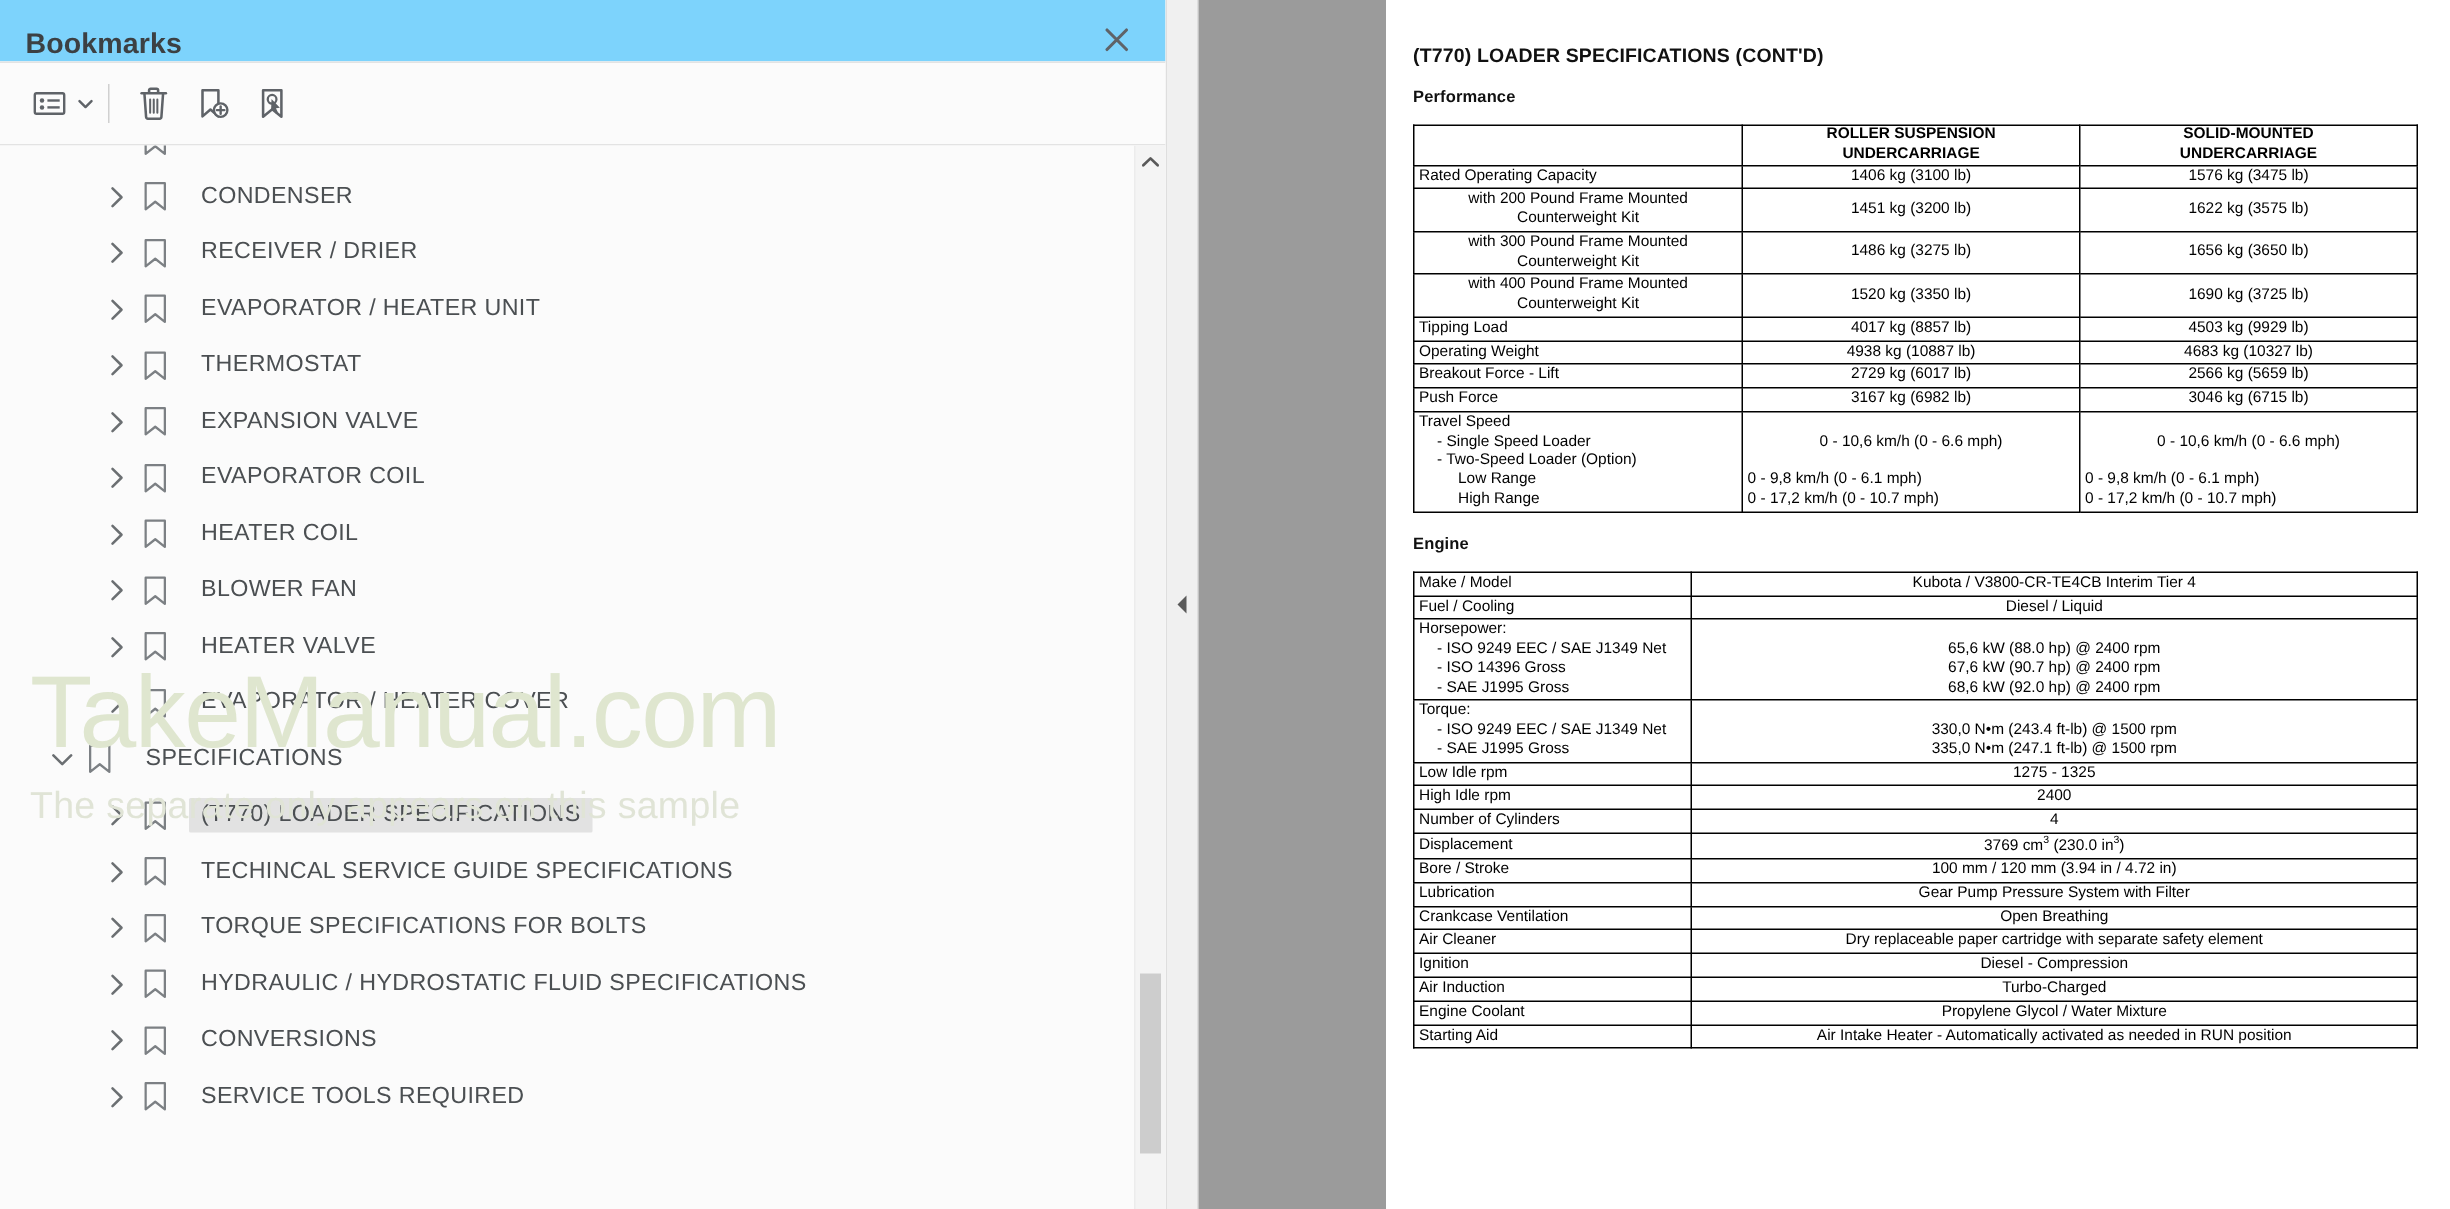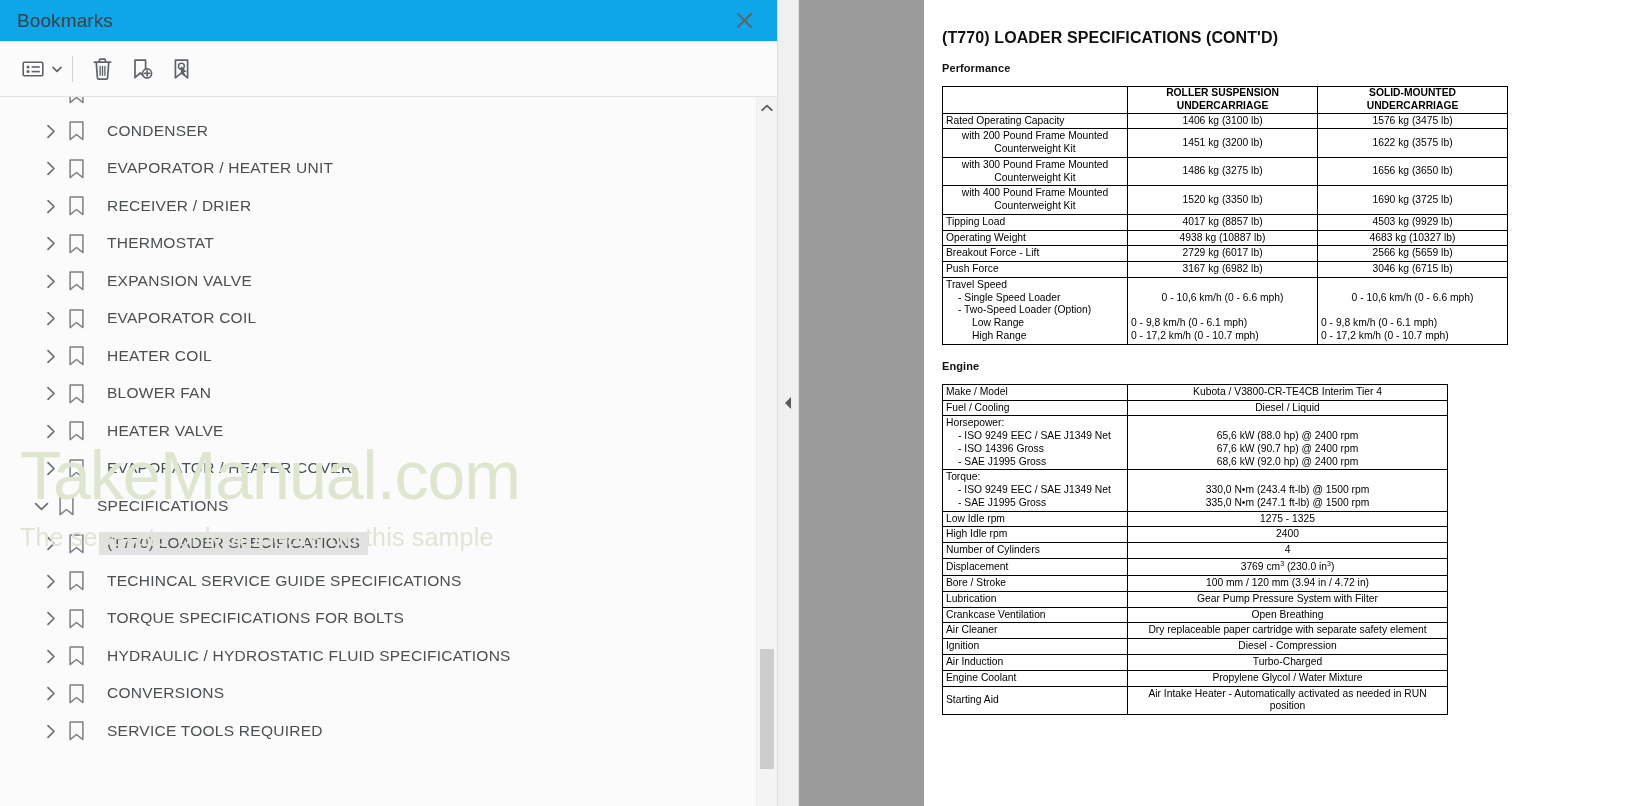--- a/index.html
+++ b/index.html
@@ -15,23 +15,24 @@
   
   #bookmarks-panel {
     position: relative;
     width: 777px; height: 806px;
     background: #fbfbfb;
     display: flex; flex-direction: column;
     overflow: hidden;
   }
   #bookmarks-header {
     height: 41px; flex: 0 0 41px;
-    display: flex; align-items: center;
+    display: flex; align-items: flex-end;
     padding: 0 18px 0 17px;
-    background: #0ea5e9;
+    background: #7dd3fc;
+    font-weight: bold;
   }
   #bookmarks-title {
     font-size: 19px; color: #3c4043; letter-spacing: .1px; flex: 1;
   }
   #close-btn {
     width: 30px; height: 30px; display: flex; align-items: center;
     justify-content: center; cursor: pointer;
   }
   #close-btn svg { display: block; }
 
@@ -84,21 +85,21 @@
     display: inline-block;
     padding: 2px 8px 3px 8px;
     margin-left: 11px;
     border-radius: 1px;
   }
   .bk-label {
     font-size: 15.5px; color: #4b4f52; letter-spacing: .25px;
     white-space: nowrap;
   }
   .lvl-1 { padding-left: 16px; margin-left: 12px; }
-  .lvl-2 { padding-left: 38px; }
+  .lvl-2 { padding-left: 65px; }
 
   
   .bk-row.partial { height: 37.5px; }
 
   
   #tree-scrollbar {
     position: absolute; top: 0; right: 0; width: 21px; bottom: 0;
     background: #f4f4f4; border-left: 1px solid #ececec;
   }
   #sb-up {
@@ -141,29 +142,29 @@
 
   
   #doc-area {
     flex: 1 1 auto; height: 806px; background: #ffffff;
     position: relative; overflow: hidden;
   }
   #page {
     position: absolute; left: 18px; top: 0; width: 600px;
   }
   .doc-h1 {
-    font-size: 16px; font-weight: bold; color: #111;
+    font-size: 13px; font-weight: bold; color: #111;
     margin-top: 29px; letter-spacing: .1px;
   }
   .doc-h2 {
     font-size: 11px; font-weight: bold; color: #111;
     margin-top: 15px; letter-spacing: .1px;
   }
   table.spec {
-    border-collapse: collapse; width: 506px;
+    border-collapse: collapse; width: 670px;
     margin-top: 12px; table-layout: fixed;
     border: 1.4px solid #000;
   }
   table.spec td, table.spec th {
     border: 0.9px solid #000; padding: 1px 3px;
     font-size: 10.3px; color: #000; vertical-align: middle;
     line-height: 1.24;
   }
   table.spec th {
     font-weight: bold; text-align: center; font-size: 10.3px;
@@ -268,34 +269,34 @@
             <div class="bk-chevron">
               <svg width="11" height="15" viewBox="0 0 11 15" aria-hidden="true">
                 <path d="M2 1.6 L8 7.5 L2 13.4" fill="none" stroke="#6b6f72" stroke-width="1.7" stroke-linecap="round" stroke-linejoin="round"></path>
               </svg>
             </div>
             <div class="bk-bmicon">
               <svg width="15" height="20" viewBox="0 0 15 20" aria-hidden="true">
                 <path d="M1.1 1.1 H13.9 V18.6 L7.5 13.5 L1.1 18.6 Z" fill="none" stroke="#7c8084" stroke-width="1.5" stroke-linejoin="round"></path>
               </svg>
             </div>
+            <div class="bk-label-box"><span class="bk-label">RECEIVER / DRIER</span></div>
+          </div>
+          <div class="bk-row lvl-2">
+            <div class="bk-chevron">
+              <svg width="11" height="15" viewBox="0 0 11 15" aria-hidden="true">
+                <path d="M2 1.6 L8 7.5 L2 13.4" fill="none" stroke="#6b6f72" stroke-width="1.7" stroke-linecap="round" stroke-linejoin="round"></path>
+              </svg>
+            </div>
+            <div class="bk-bmicon">
+              <svg width="15" height="20" viewBox="0 0 15 20" aria-hidden="true">
+                <path d="M1.1 1.1 H13.9 V18.6 L7.5 13.5 L1.1 18.6 Z" fill="none" stroke="#7c8084" stroke-width="1.5" stroke-linejoin="round"></path>
+              </svg>
+            </div>
             <div class="bk-label-box"><span class="bk-label">EVAPORATOR / HEATER UNIT</span></div>
-          </div>
-          <div class="bk-row lvl-2">
-            <div class="bk-chevron">
-              <svg width="11" height="15" viewBox="0 0 11 15" aria-hidden="true">
-                <path d="M2 1.6 L8 7.5 L2 13.4" fill="none" stroke="#6b6f72" stroke-width="1.7" stroke-linecap="round" stroke-linejoin="round"></path>
-              </svg>
-            </div>
-            <div class="bk-bmicon">
-              <svg width="15" height="20" viewBox="0 0 15 20" aria-hidden="true">
-                <path d="M1.1 1.1 H13.9 V18.6 L7.5 13.5 L1.1 18.6 Z" fill="none" stroke="#7c8084" stroke-width="1.5" stroke-linejoin="round"></path>
-              </svg>
-            </div>
-            <div class="bk-label-box"><span class="bk-label">RECEIVER / DRIER</span></div>
           </div>
           <div class="bk-row lvl-2">
             <div class="bk-chevron">
               <svg width="11" height="15" viewBox="0 0 11 15" aria-hidden="true">
                 <path d="M2 1.6 L8 7.5 L2 13.4" fill="none" stroke="#6b6f72" stroke-width="1.7" stroke-linecap="round" stroke-linejoin="round"></path>
               </svg>
             </div>
             <div class="bk-bmicon">
               <svg width="15" height="20" viewBox="0 0 15 20" aria-hidden="true">
                 <path d="M1.1 1.1 H13.9 V18.6 L7.5 13.5 L1.1 18.6 Z" fill="none" stroke="#7c8084" stroke-width="1.5" stroke-linejoin="round"></path>

